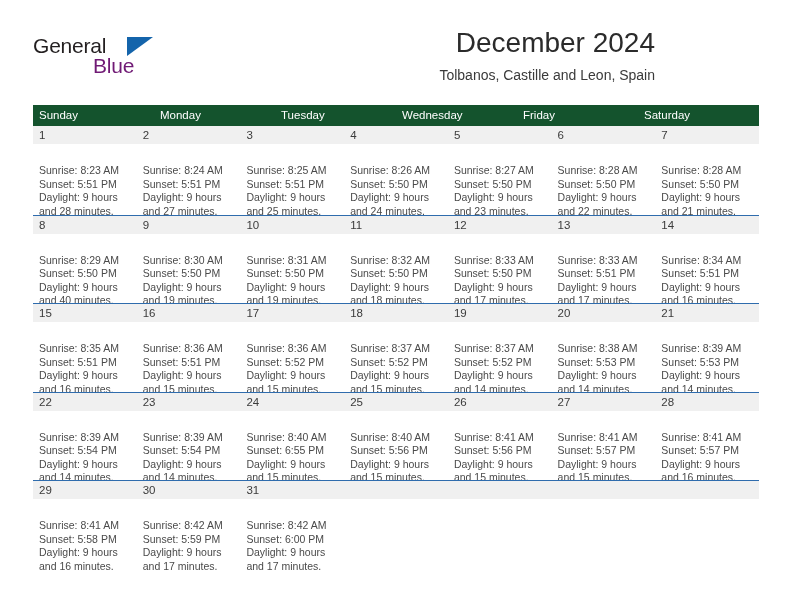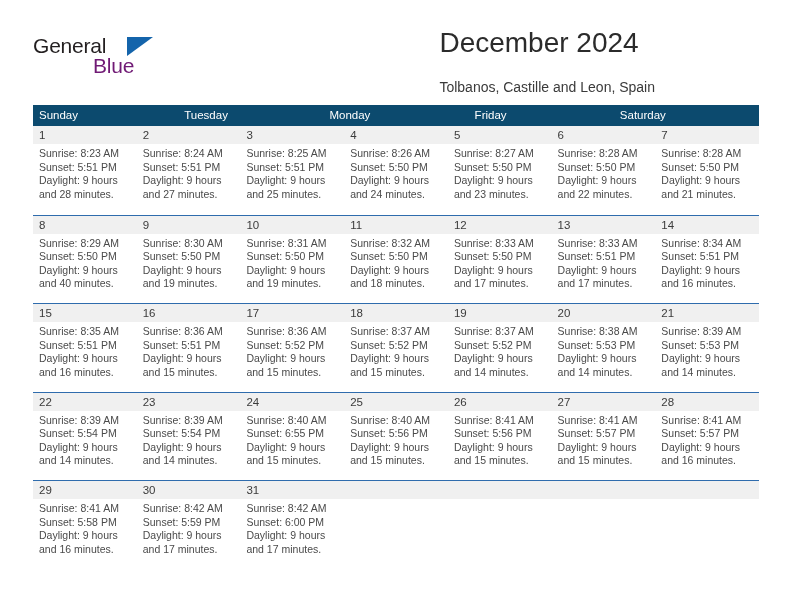--- a/index.html
+++ b/index.html
@@ -63,49 +63,50 @@
     width: 0;
     height: 0;
     border-left: 26px solid #1464ab;
     border-bottom: 19px solid transparent;
   }
 
   .title-block {
     position: absolute;
     right: 0;
     top: 0;
+    text-align: right;
   }
   .cal-title {
     font-size: 28px;
     color: #2b2b2b;
     font-weight: normal;
     line-height: 34px;
     white-space: nowrap;
     font-family: "Liberation Sans", sans-serif;
   }
   .cal-subtitle {
     font-size: 14px;
     color: #3a3a3a;
     line-height: 22px;
-    margin-top: 16px;
+    margin-top: 4px;
     white-space: nowrap;
     font-family: "Liberation Sans", sans-serif;
   }
 
   
   .calendar {
     position: absolute;
     left: 33px;
     top: 105px;
     width: 726px;
   }
 
   .weekdays {
     display: flex;
-    background: #0c4a6e;
+    background: #14532d;
     height: 21px;
   }
   .weekday {
     flex: 1 1 0;
     color: #ffffff;
     font-size: 11.5px;
     line-height: 21px;
     padding-left: 6px;
     box-sizing: border-box;
     font-family: "Liberation Sans", sans-serif;
@@ -142,21 +143,21 @@
   }
   .daynum {
     position: relative;
     font-size: 11.5px;
     color: #3b3b3b;
     line-height: 18px;
     height: 18px;
     font-family: "Liberation Sans", sans-serif;
   }
   .info {
-    margin-top: 3px;
+    margin-top: 20px;
     font-size: 10.5px;
     line-height: 13.6px;
     color: #4a4a4a;
     font-family: "Liberation Sans", sans-serif;
   }
   .info div {
     white-space: nowrap;
   }
   .day.empty .daynum,
   .day.empty .info {
@@ -179,22 +180,23 @@
     <div class="title-block">
       <div class="cal-title">December 2024</div>
       <div class="cal-subtitle">Tolbanos, Castille and Leon, Spain</div>
     </div>
 
   </div>
 
   <div class="calendar">
     <div class="weekdays">
       <div class="weekday">Sunday</div>
+      <div class="weekday">Monday</div>
       <div class="weekday">Tuesday</div>
-      <div class="weekday">Monday</div>
+      <div class="weekday">Wednesday</div>
       <div class="weekday">Friday</div>
       <div class="weekday">Saturday</div>
     </div>
 
     <div id="weeks-container">
         <div class="week">
           <div class="daynum-band"></div>
           <div class="days">
             <div class="day">
               <div class="daynum">1</div>

